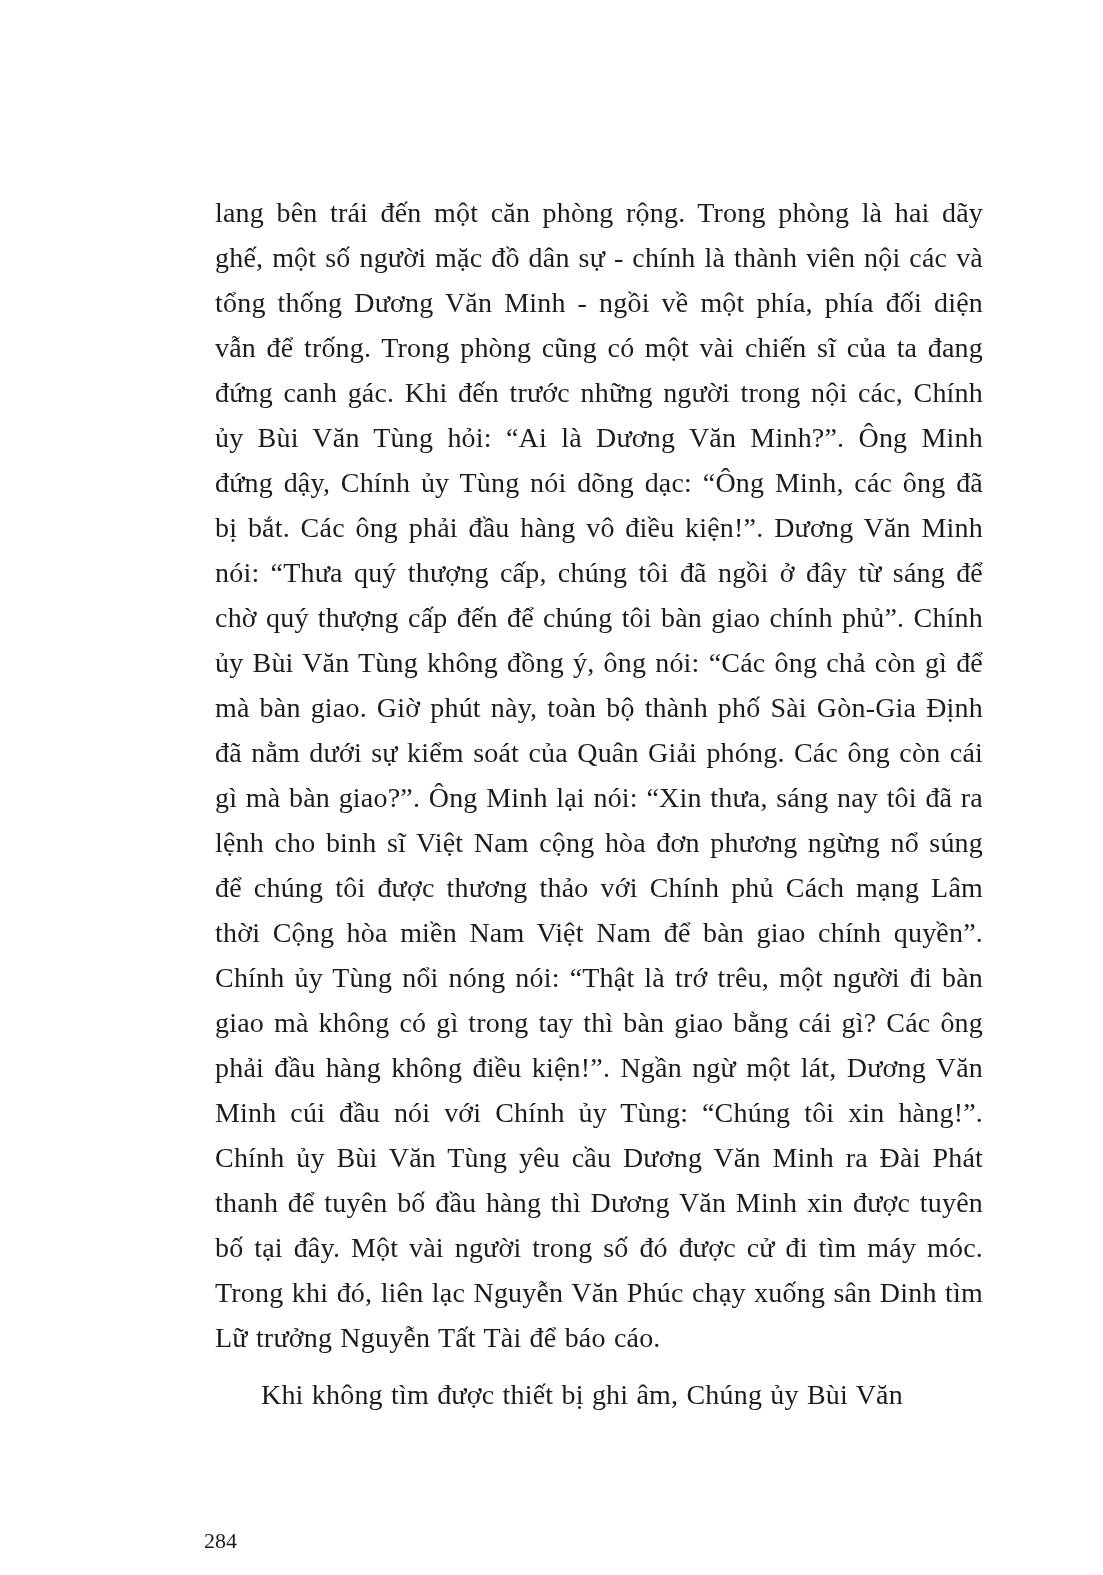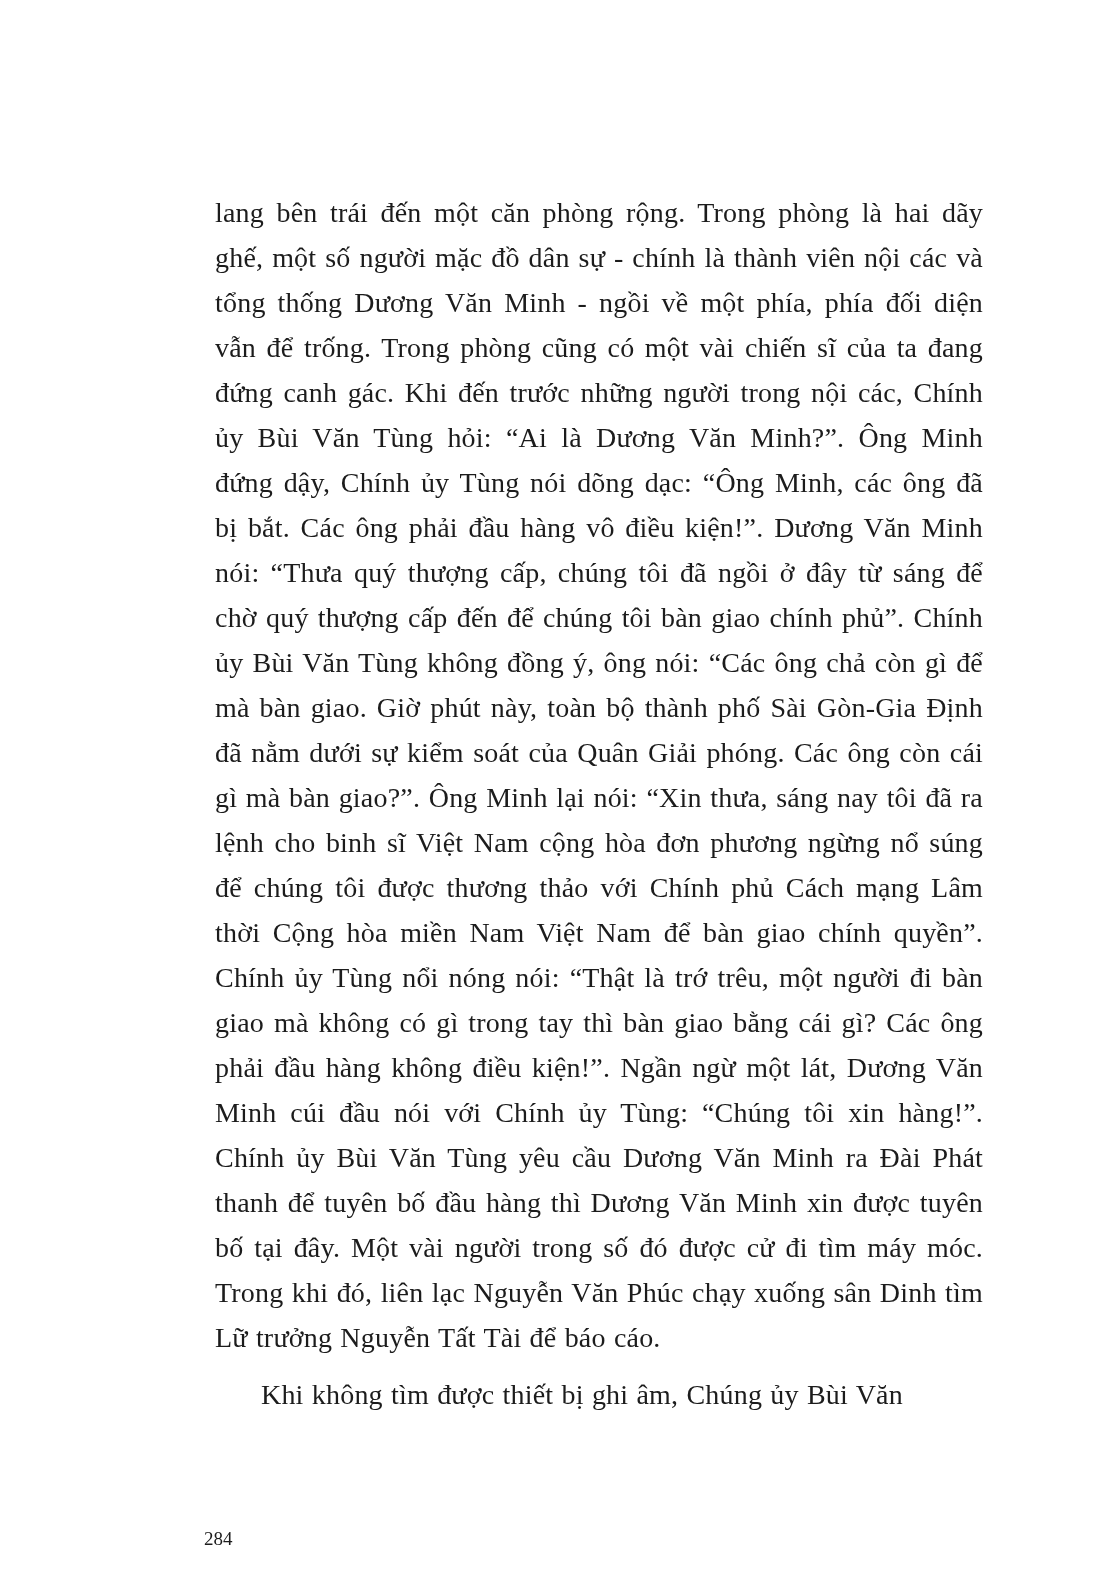--- a/index.html
+++ b/index.html
@@ -29,21 +29,21 @@
   .para {
     text-align: justify;
   }
   .para.indent {
     text-indent: 46px;
   }
   .page-number {
     position: absolute;
     left: 156px;
     top: 1480px;
-    font-size: 19px;
+    font-size: 22px;
     color: #1c1c1c;
   }
 </style>
 </head>
 <body>
 
 <div class="page">
   <div class="text-block">
     <p class="para no-indent">lang bên trái đến một căn phòng rộng. Trong phòng là hai dãy ghế, một số người mặc đồ dân sự - chính là thành viên nội các và tổng thống Dương Văn Minh - ngồi về một phía, phía đối diện vẫn để trống. Trong phòng cũng có một vài chiến sĩ của ta đang đứng canh gác. Khi đến trước những người trong nội các, Chính ủy Bùi Văn Tùng hỏi: “Ai là Dương Văn Minh?”. Ông Minh đứng dậy, Chính ủy Tùng nói dõng dạc: “Ông Minh, các ông đã bị bắt. Các ông phải đầu hàng vô điều kiện!”. Dương Văn Minh nói: “Thưa quý thượng cấp, chúng tôi đã ngồi ở đây từ sáng để chờ quý thượng cấp đến để chúng tôi bàn giao chính phủ”. Chính ủy Bùi Văn Tùng không đồng ý, ông nói: “Các ông chả còn gì để mà bàn giao. Giờ phút này, toàn bộ thành phố Sài Gòn-Gia Định đã nằm dưới sự kiểm soát của Quân Giải phóng. Các ông còn cái gì mà bàn giao?”. Ông Minh lại nói: “Xin thưa, sáng nay tôi đã ra lệnh cho binh sĩ Việt Nam cộng hòa đơn phương ngừng nổ súng để chúng tôi được thương thảo với Chính phủ Cách mạng Lâm thời Cộng hòa miền Nam Việt Nam để bàn giao chính quyền”. Chính ủy Tùng nổi nóng nói: “Thật là trớ trêu, một người đi bàn giao mà không có gì trong tay thì bàn giao bằng cái gì? Các ông phải đầu hàng không điều kiện!”. Ngần ngừ một lát, Dương Văn Minh cúi đầu nói với Chính ủy Tùng: “Chúng tôi xin hàng!”. Chính ủy Bùi Văn Tùng yêu cầu Dương Văn Minh ra Đài Phát thanh để tuyên bố đầu hàng thì Dương Văn Minh xin được tuyên bố tại đây. Một vài người trong số đó được cử đi tìm máy móc. Trong khi đó, liên lạc Nguyễn Văn Phúc chạy xuống sân Dinh tìm Lữ trưởng Nguyễn Tất Tài để báo cáo.</p>
     <p class="para indent">Khi không tìm được thiết bị ghi âm, Chúng ủy Bùi Văn</p>

